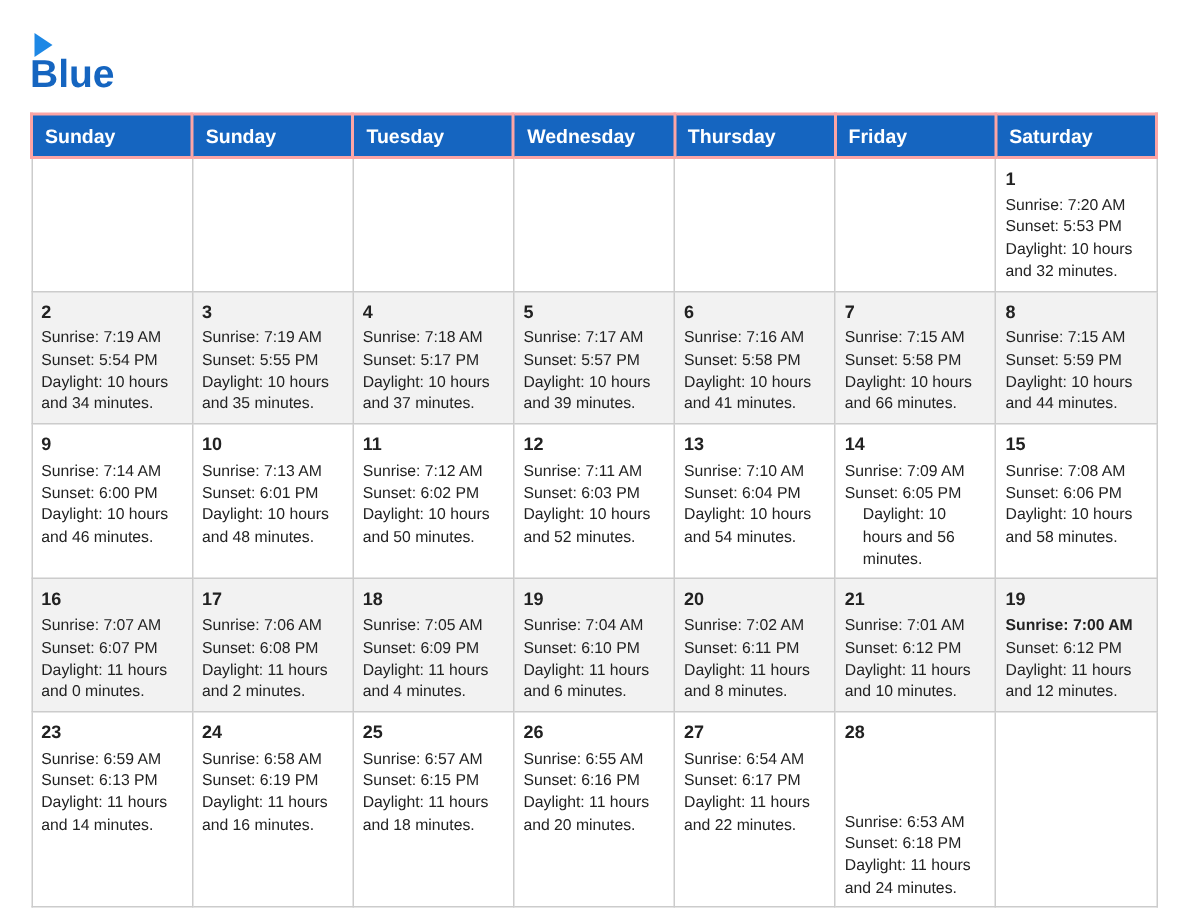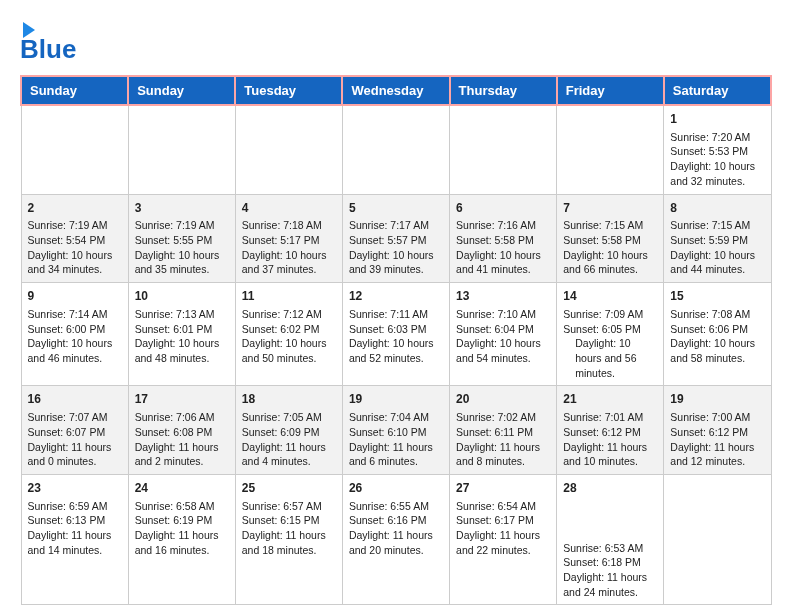--- a/index.html
+++ b/index.html
@@ -240,21 +240,21 @@
           <span style="display: block;">Daylight: 11 hours and 8 minutes.</span>
         </td>
         <td>
           <span class="day-num">21</span>
           <span style="display: block;">Sunrise: 7:01 AM</span>
           <span style="display: block;">Sunset: 6:12 PM</span>
           <span style="display: block;">Daylight: 11 hours and 10 minutes.</span>
         </td>
         <td>
           <span class="day-num">19</span>
-          <span style="display: block;">Sunrise: 7:00 AM</span>
+          <span style="display: block; font-weight: bold;">Sunrise: 7:00 AM</span>
           <span style="display: block;">Sunset: 6:12 PM</span>
           <span style="display: block;">Daylight: 11 hours and 12 minutes.</span>
         </td>
       </tr>
       <tr class="row-white">
         <td>
           <span class="day-num">23</span>
           <span style="display: block;">Sunrise: 6:59 AM</span>
           <span style="display: block;">Sunset: 6:13 PM</span>
           <span style="display: block;">Daylight: 11 hours and 14 minutes.</span>

